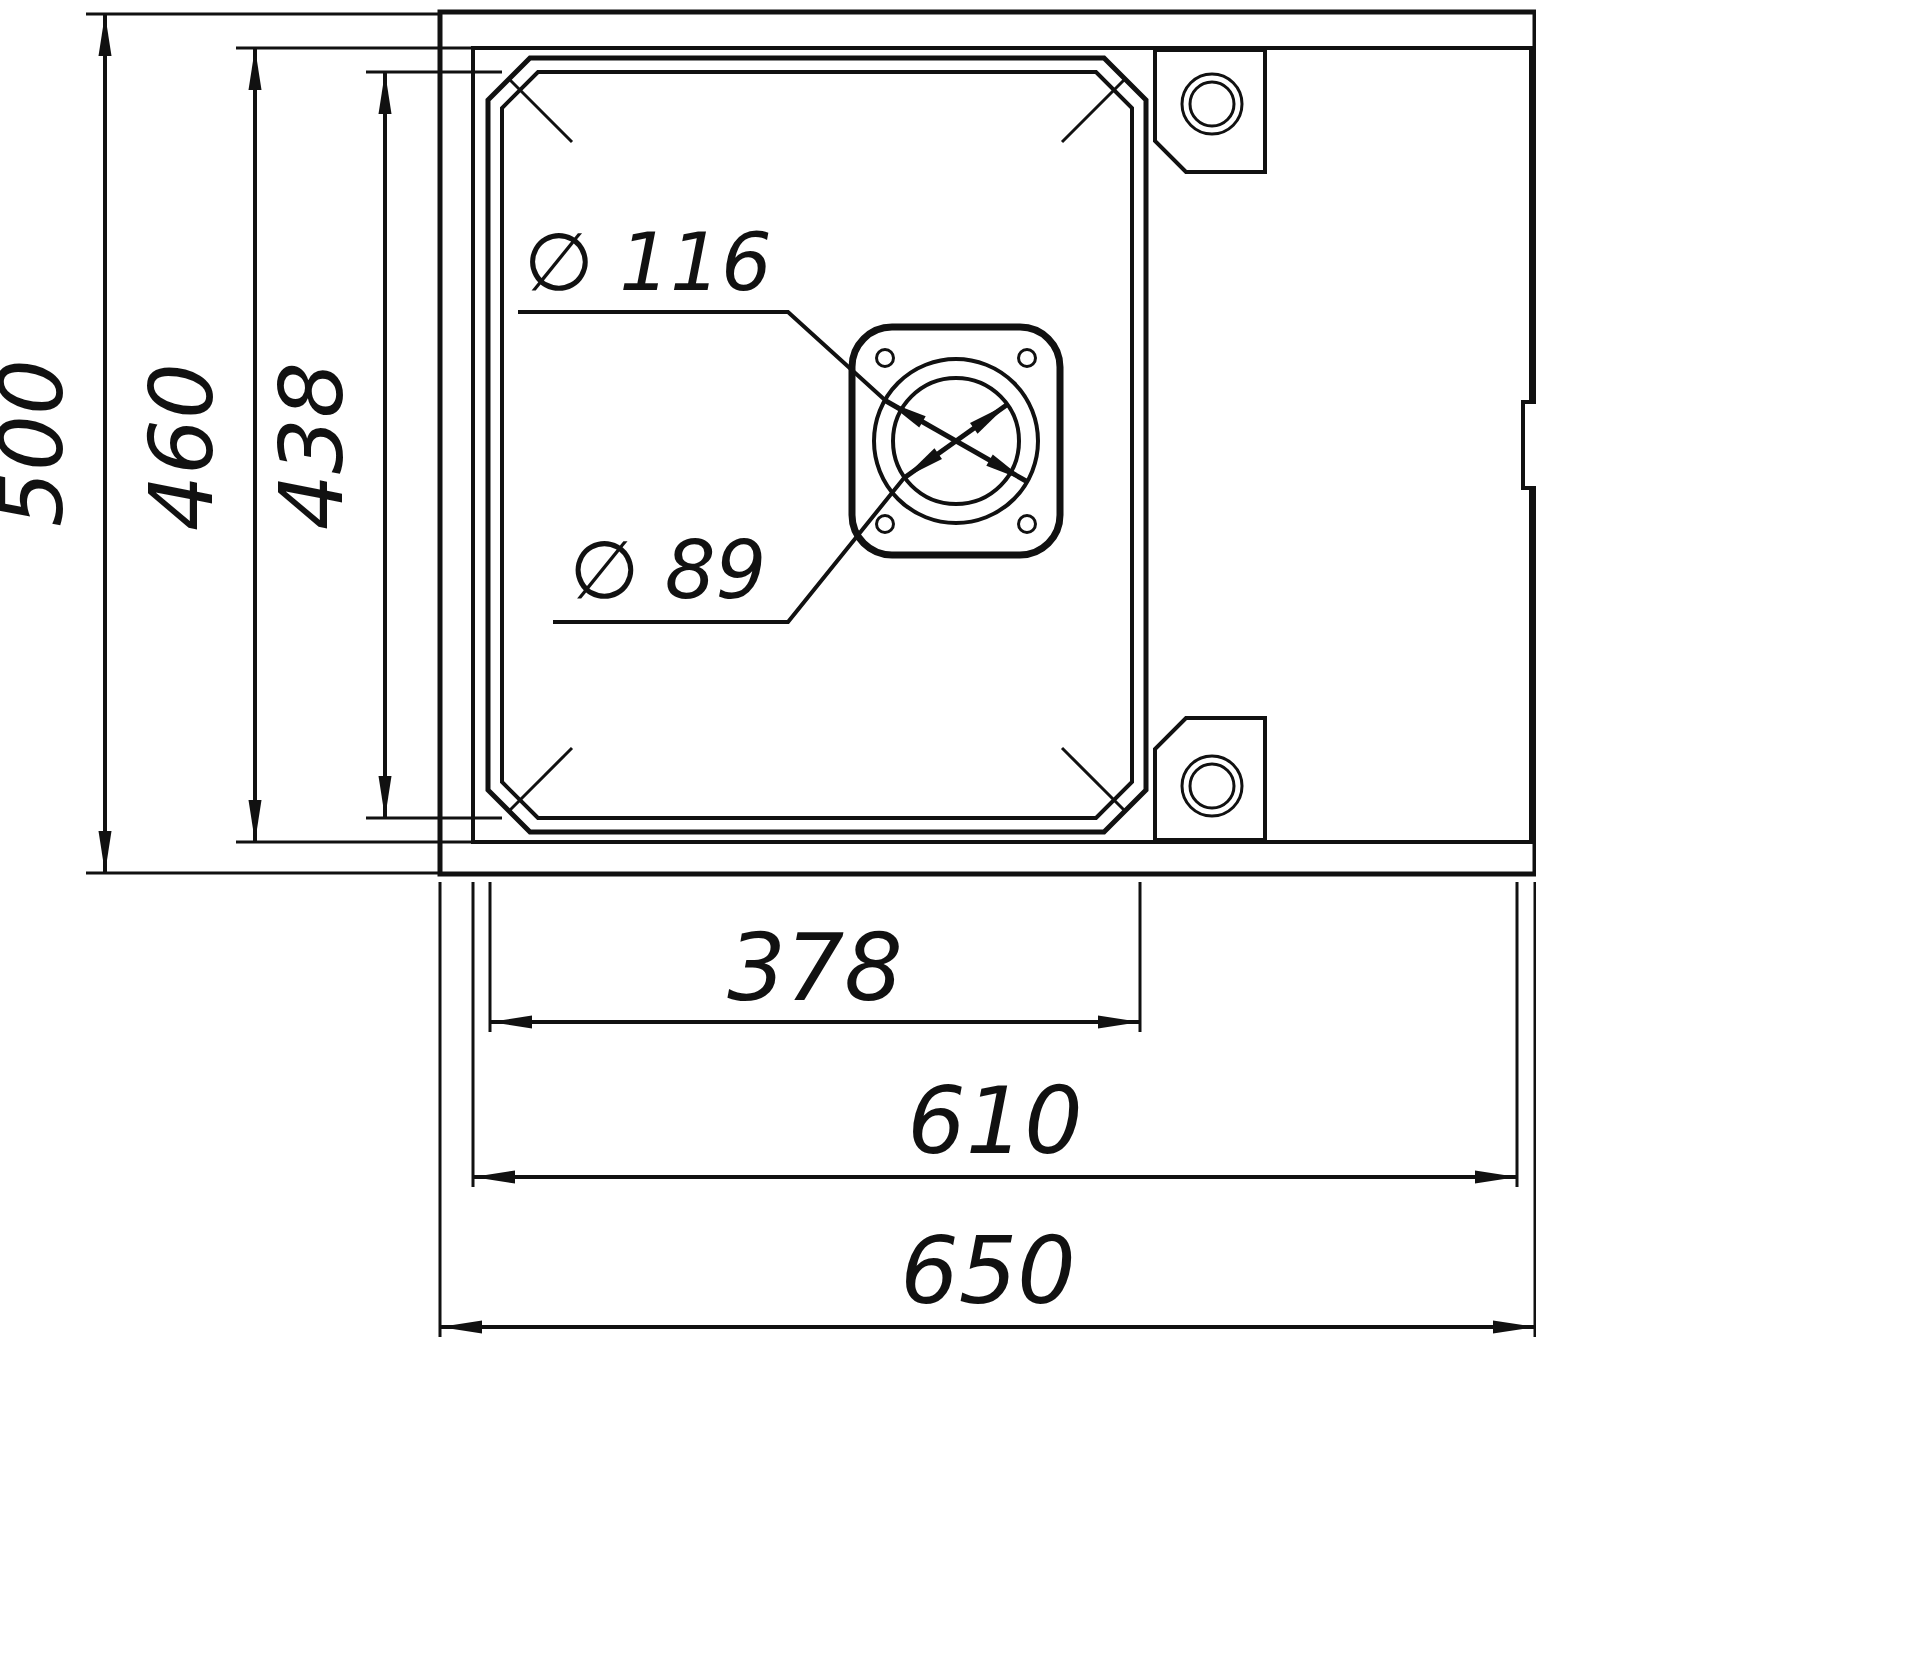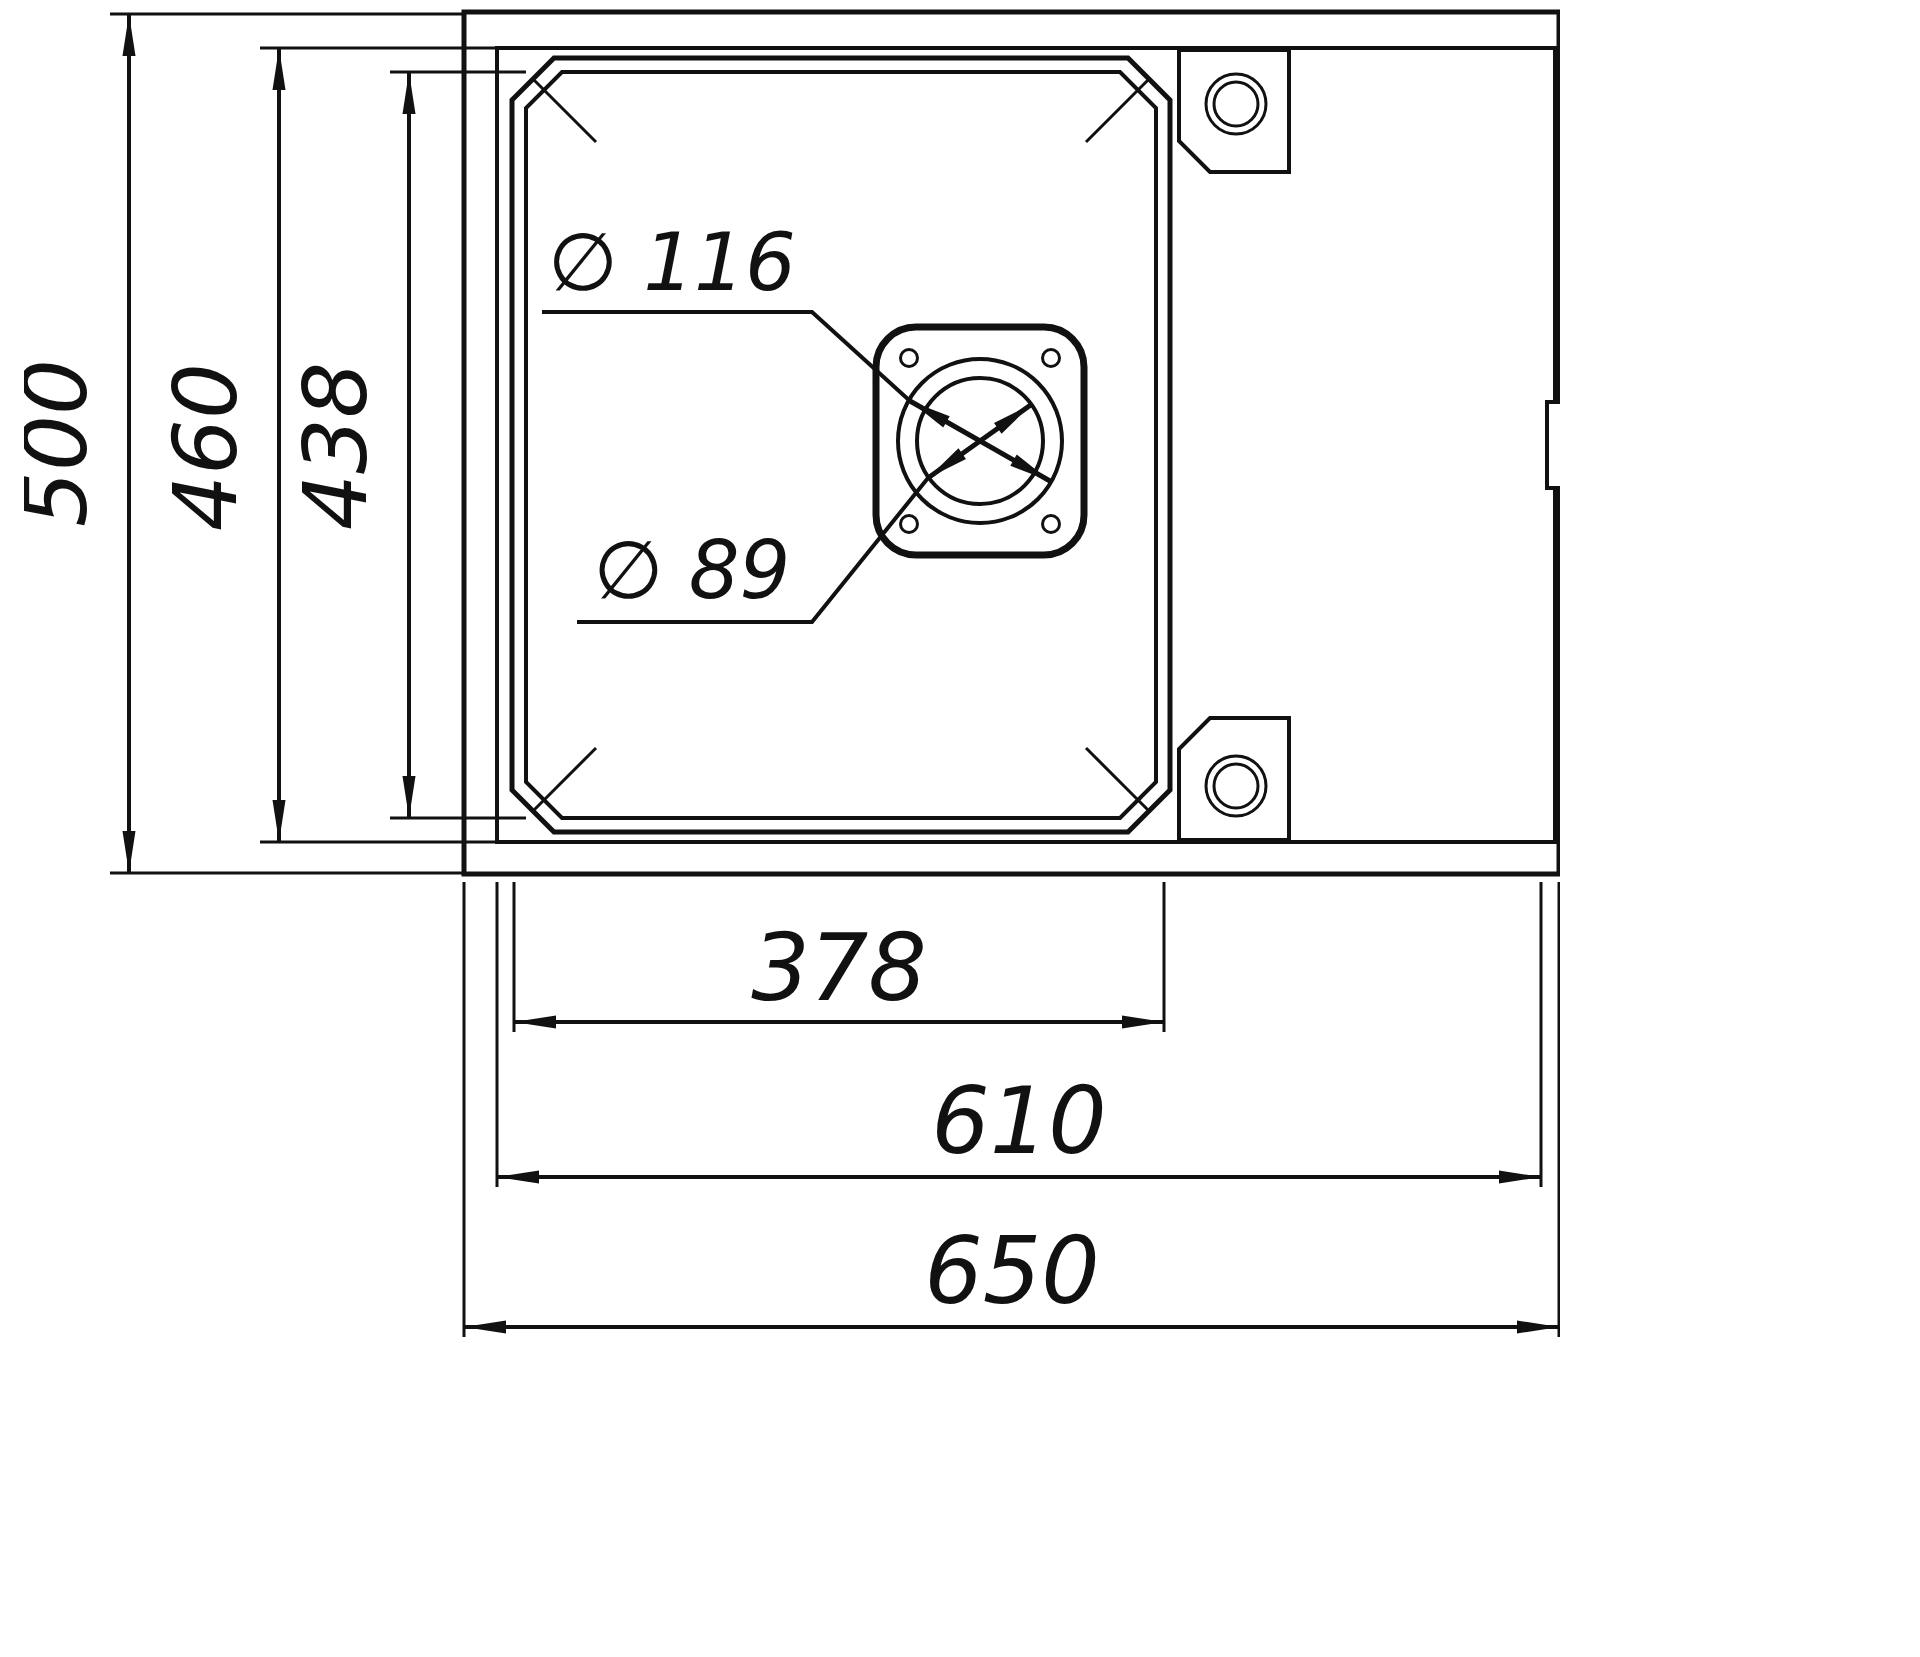--- a/index.html
+++ b/index.html
@@ -7,21 +7,20 @@
     padding: 0;
     background: #ffffff;
   }
   .canvas {
     position: relative;
     width: 1536px;
     height: 1657px;
     background: #ffffff;
     font-family: "DejaVu Sans", sans-serif;
     overflow: hidden;
-    margin-left: 24px;
   }
   svg { display: block; }
   .ln   { stroke: #111111; fill: none; }
   .w3   { stroke-width: 3; }
   .w4   { stroke-width: 4; }
   .w5   { stroke-width: 5; }
   .w7   { stroke-width: 7; }
   .fillw { fill: #ffffff; }
   .dim-text {
     font-family: "DejaVu Sans", sans-serif;

